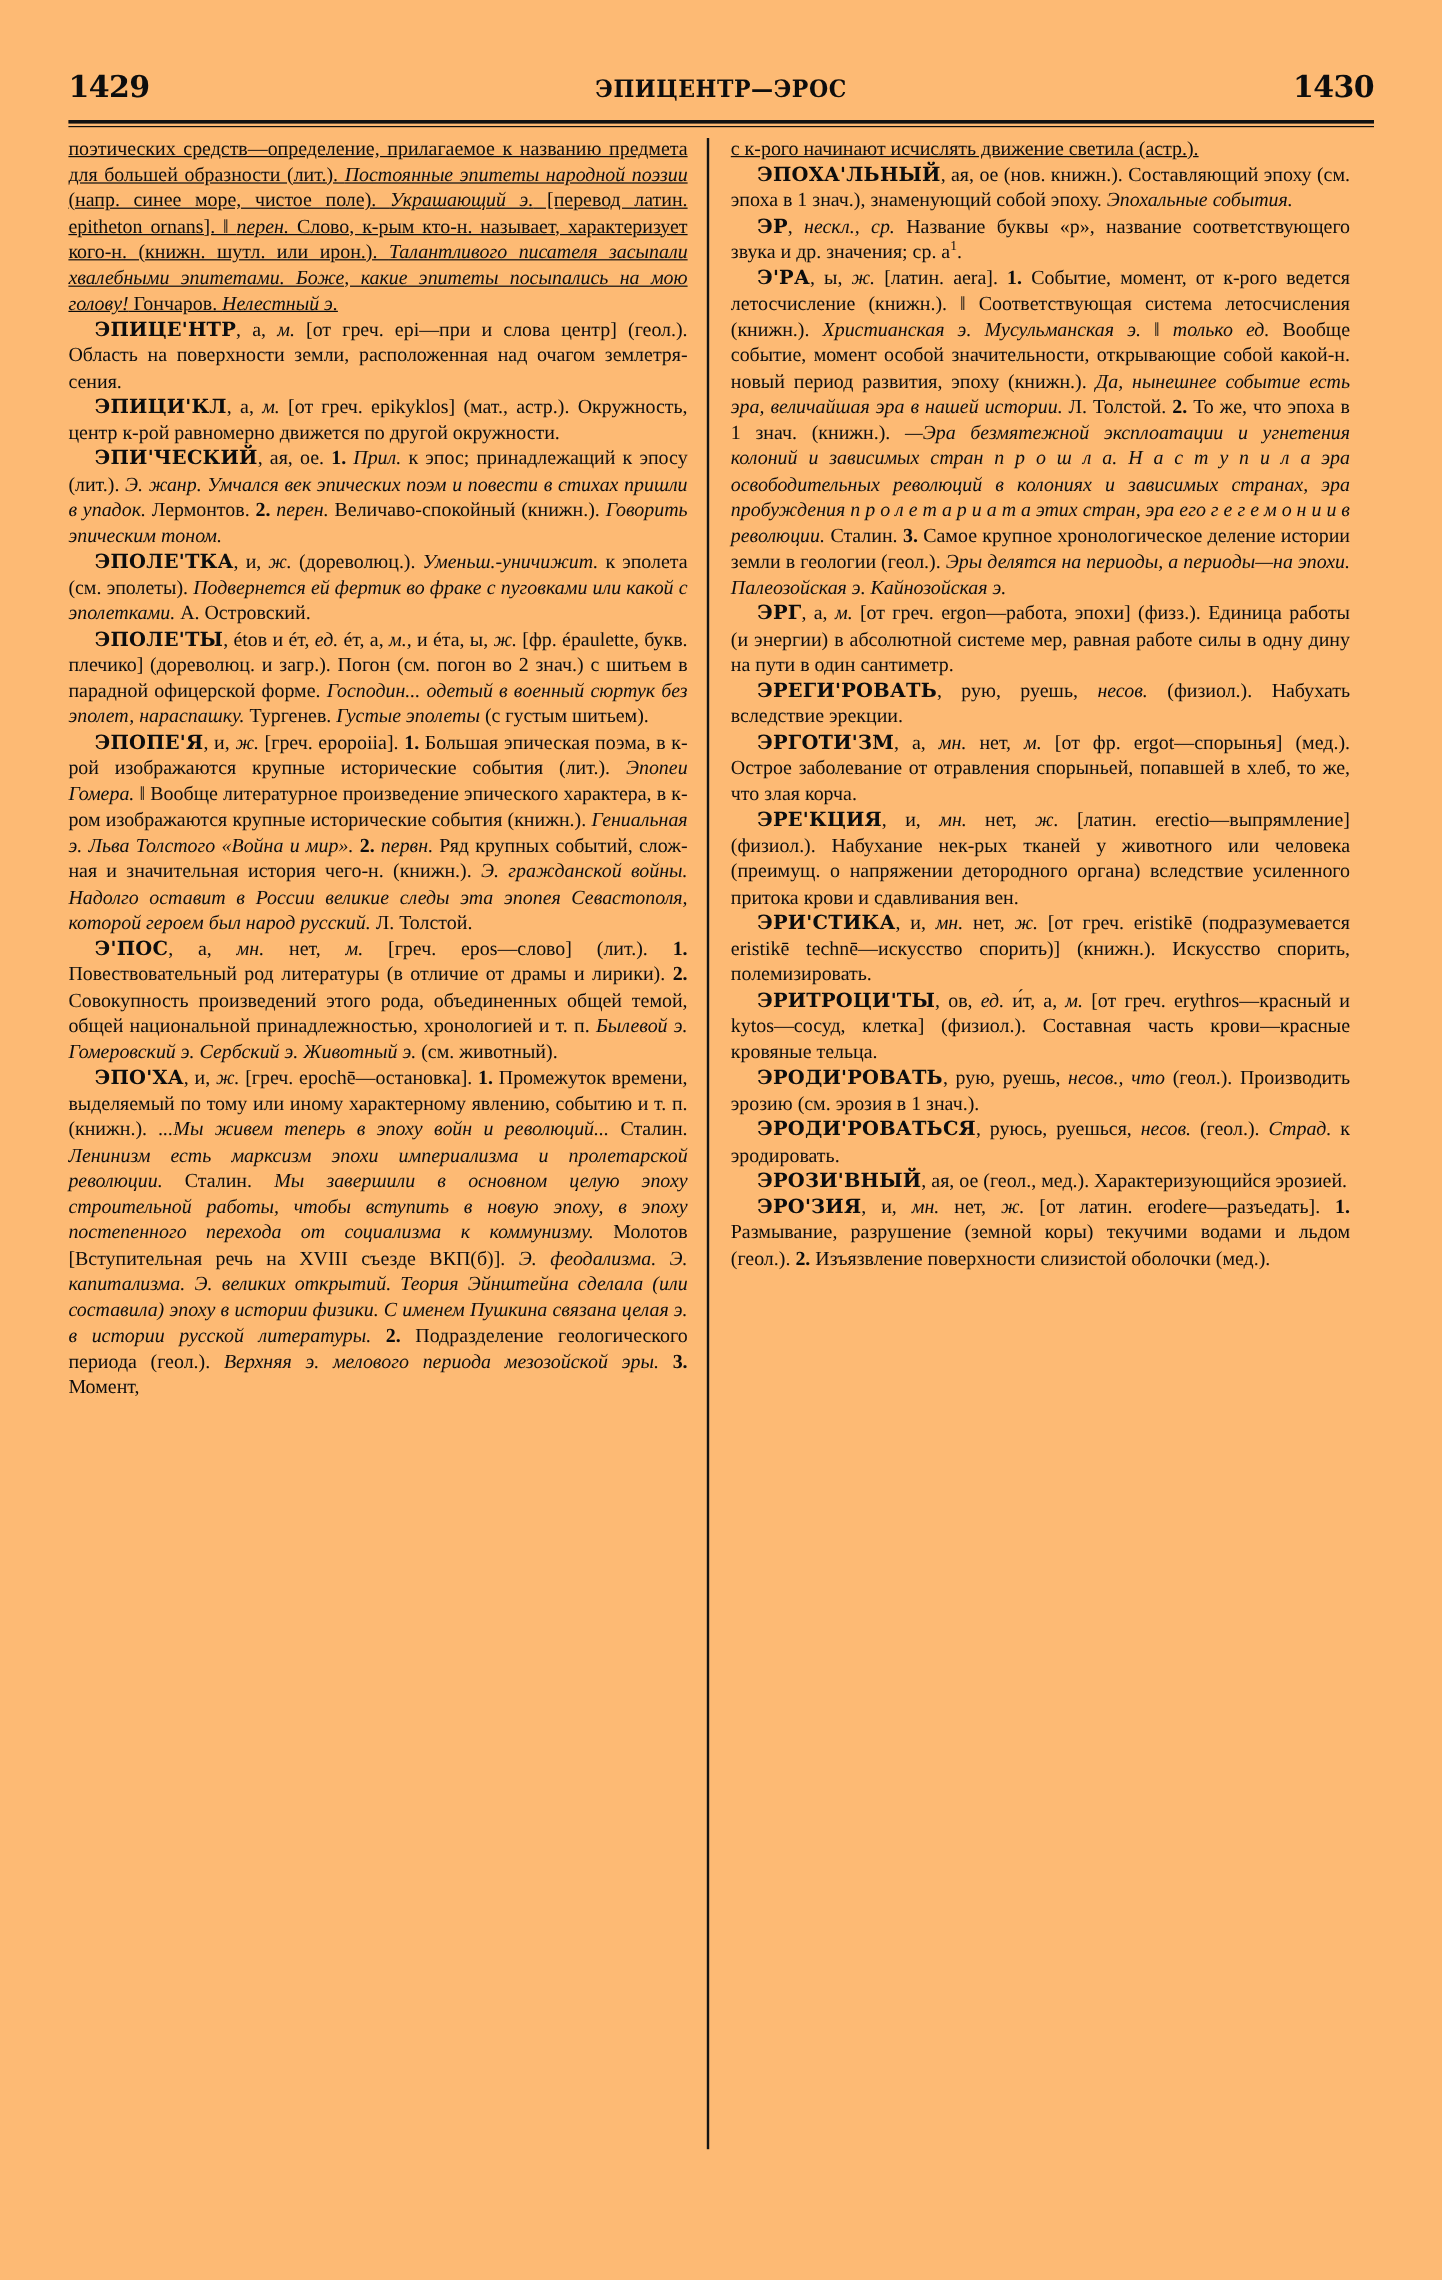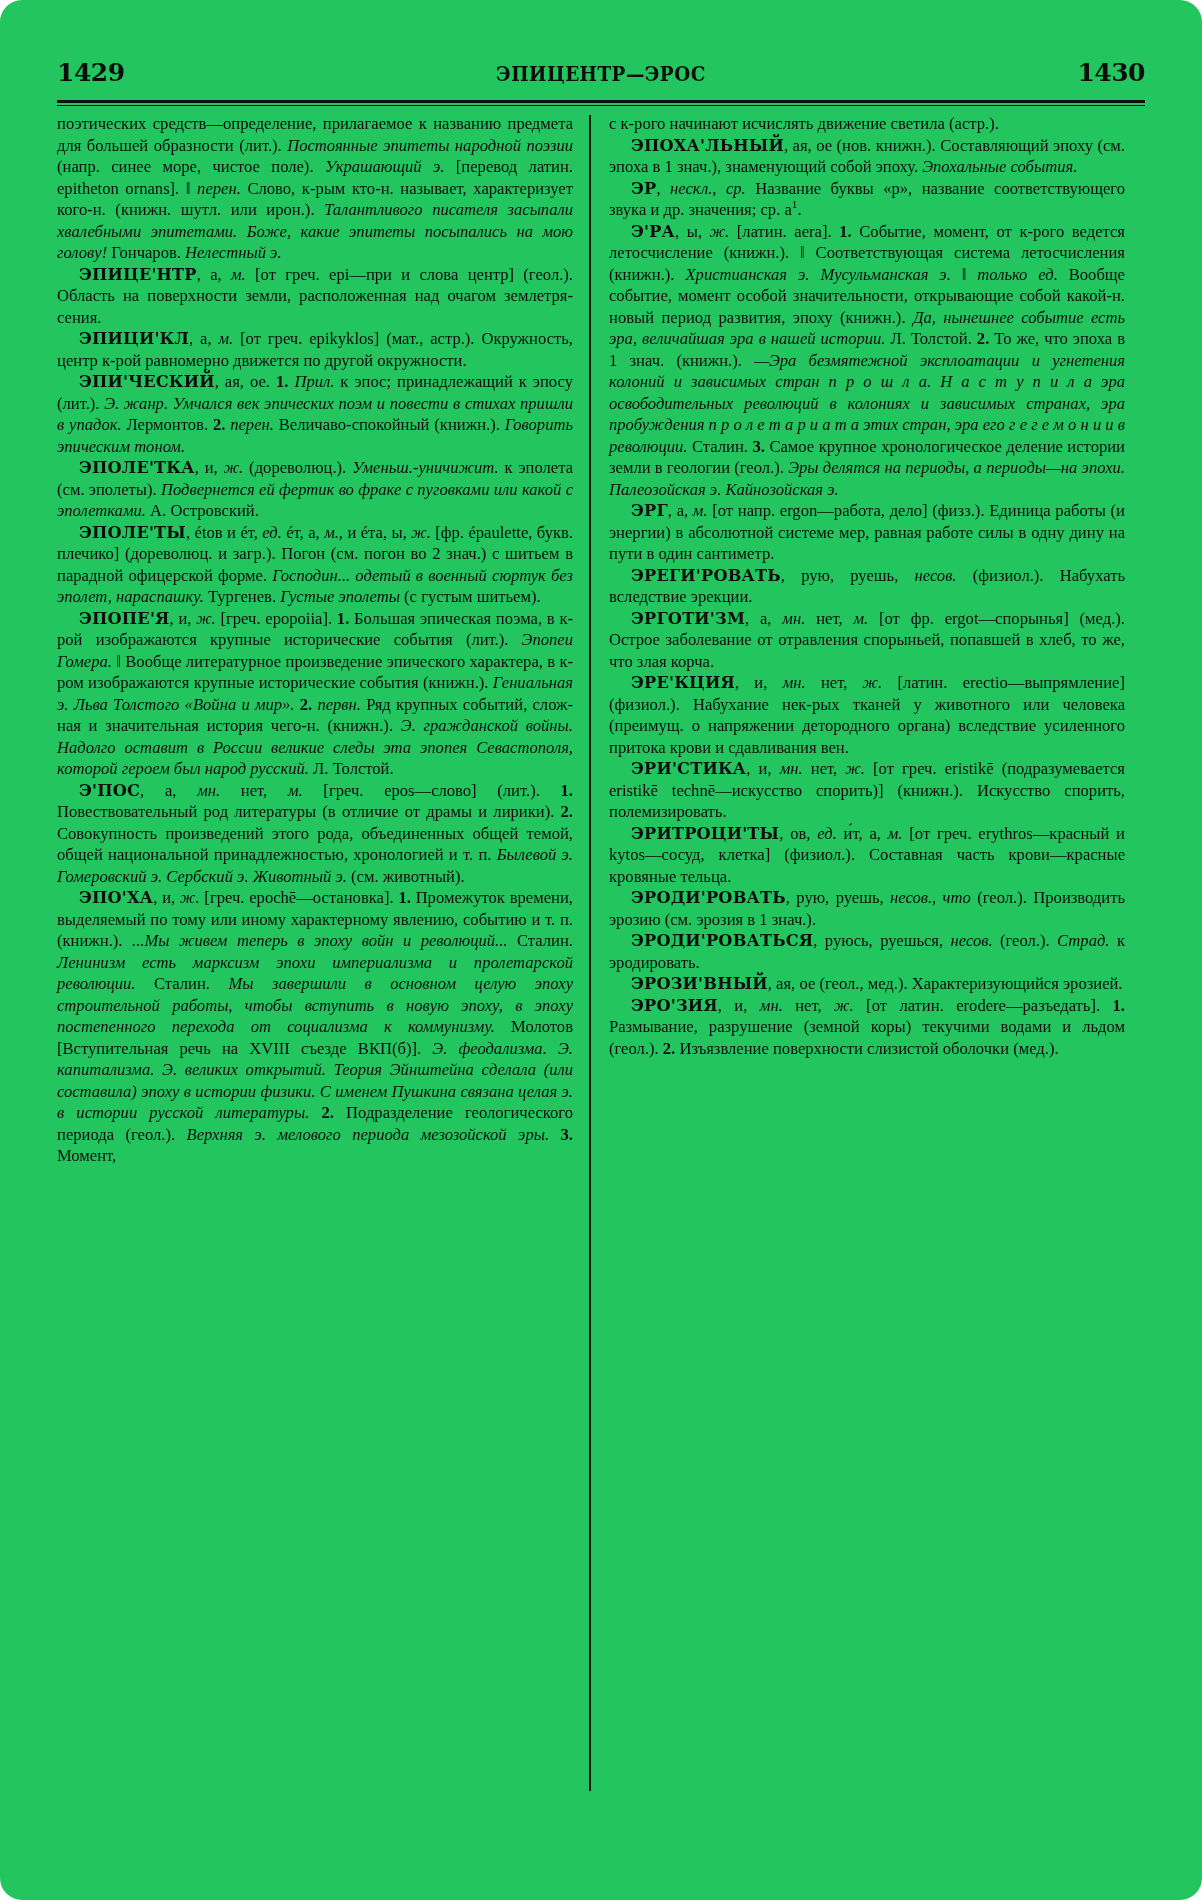--- a/index.html
+++ b/index.html
@@ -14,22 +14,21 @@
     font-family: "Liberation Serif", "DejaVu Serif", serif;
     color: #0d0d0d;
     position: relative;
     overflow: hidden;
   }
   .page {
     position: absolute;
     left: 0; top: 0;
     width: 1202px;
     height: 1900px;
-    background: #22c55e;
-    border-radius: 22px;
+    background: #fdba74;
   }
 
   
   .runhead {
     position: absolute;
     left: 57px;
     top: 60px;
     width: 1088px;
     height: 34px;
     display: flex;
@@ -91,20 +90,21 @@
     width: 2px;
     background: #141414;
     margin: 2px 18px 2px 0;
     flex: 0 0 2px;
   }
   .col-2 { width: 516px; }
 
   p.para {
     margin: 0;
     text-indent: 0;
+    text-decoration: underline;
   }
   p.entry {
     margin: 0;
     text-indent: 22px;
   }
   .hw {
     font-family: "DejaVu Serif", "Liberation Serif", serif;
     font-weight: bold;
     font-size: 16.2px;
     letter-spacing: 0.2px;
@@ -141,21 +141,21 @@
         <p class="entry"><span class="hw">ЭПОПЕ'Я</span><span>, и, </span><i class="it">ж.</i><span> [греч. epopoiia]. </span><b class="bd">1. </b><span>Боль­шая эпическая поэма, в к-рой изображаются крупные исторические события (лит.). </span><i class="it">Эпо­пеи Гомера.</i><span> ǁ Вообще литературное произве­дение эпического характера, в к-ром изобра­жаются крупные исторические события (книжн.). </span><i class="it">Гениальная э. Льва Толстого «Война и мир».</i><span> </span><b class="bd">2. </b><i class="it">первн.</i><span> Ряд крупных событий, слож­ная и значительная история чего-н. (книжн.). </span><i class="it">Э. гражданской войны. Надолго оставит в Рос­сии великие следы эта эпопея Севастополя, которой героем был народ русский.</i><span> Л. Тол­стой.</span></p>
         <p class="entry"><span class="hw">Э'ПОС</span><span>, а, </span><i class="it">мн.</i><span> нет, </span><i class="it">м.</i><span> [греч. epos—слово] (лит.). </span><b class="bd">1. </b><span>Повествовательный род литера­туры (в отличие от драмы и лирики). </span><b class="bd">2. </b><span>Сово­купность произведений этого рода, объеди­ненных общей темой, общей национальной принадлежностью, хронологией и т. п. </span><i class="it">Быле­вой э. Гомеровский э. Сербский э. Животный э.</i><span> (см. животный).</span></p>
         <p class="entry"><span class="hw">ЭПО'ХА</span><span>, и, </span><i class="it">ж.</i><span> [греч. epochē—остановка]. </span><b class="bd">1. </b><span>Промежуток времени, выделяемый по тому или иному характерному явлению, событию и т. п. (книжн.). </span><i class="it">...Мы живем теперь в эпоху войн и революций...</i><span> Сталин. </span><i class="it">Ленинизм есть марксизм эпохи империализма и пролетарской революции.</i><span> Сталин. </span><i class="it">Мы завершили в основном целую эпоху строительной работы, чтобы вступить в новую эпоху, в эпоху постепенного перехода от социализма к коммунизму.</i><span> Мо­лотов [Вступительная речь на XVIII съезде ВКП(б)]. </span><i class="it">Э. феодализма. Э. капитализма. Э. великих открытий. Теория Эйнштейна сдела­ла (или составила) эпоху в истории физики. С именем Пушкина связана целая э. в истории русской литературы.</i><span> </span><b class="bd">2. </b><span>Подразделение гео­логического периода (геол.). </span><i class="it">Верхняя э. мело­вого периода мезозойской эры.</i><span> </span><b class="bd">3. </b><span>Момент,</span></p>
       </div>
     <div class="divider"></div>
     <div class="col col-2" id="col-right">
         <p class="para"><span>с к-рого начинают исчислять движение свети­ла (астр.).</span></p>
         <p class="entry"><span class="hw">ЭПОХА'ЛЬНЫЙ</span><span>, ая, ое (нов. книжн.). Составляющий эпоху (см. эпоха в 1 знач.), знаменующий собой эпоху. </span><i class="it">Эпохальные со­бытия.</i></p>
         <p class="entry"><span class="hw">ЭР</span><span>, </span><i class="it">нескл., ср.</i><span> Название буквы «р», назва­ние соответствующего звука и др. значения; ср. а</span><sup class="num">1</sup><span>.</span></p>
         <p class="entry"><span class="hw">Э'РА</span><span>, ы, </span><i class="it">ж.</i><span> [латин. aera]. </span><b class="bd">1. </b><span>Событие, момент, от к-рого ведется летосчисление (книжн.). ǁ Соответствующая система лето­счисления (книжн.). </span><i class="it">Христианская э. Мусуль­манская э.</i><span> ǁ </span><i class="it">только ед.</i><span> Вообще событие, момент особой значительности, открывающие собой какой-н. новый период развития, эпоху (книжн.). </span><i class="it">Да, нынешнее событие есть эра, величайшая эра в нашей истории.</i><span> Л. Тол­стой. </span><b class="bd">2. </b><span>То же, что эпоха в 1 знач. (книжн.). </span><i class="it">—Эра безмятежной эксплоатации и угнете­ния колоний и зависимых стран п р о ш л а. Н а с т у п и л а эра освободительных рево­люций в колониях и зависимых странах, эра пробуждения п р о л е т а р и а т а этих стран, эра его г е г е м о н и и в революции.</i><span> Сталин. </span><b class="bd">3. </b><span>Самое крупное хронологическое деление истории земли в геологии (геол.). </span><i class="it">Эры делятся на периоды, а периоды—на эпо­хи. Палеозойская э. Кайнозойская э.</i></p>
-        <p class="entry"><span class="hw">ЭРГ</span><span>, а, </span><i class="it">м.</i><span> [от напр. ergon—работа, дело] (физз.). Единица работы (и энергии) в абсо­лютной системе мер, равная работе силы в одну дину на пути в один сантиметр.</span></p>
+        <p class="entry"><span class="hw">ЭРГ</span><span>, а, </span><i class="it">м.</i><span> [от греч. ergon—работа, эпохи] (физз.). Единица работы (и энергии) в абсо­лютной системе мер, равная работе силы в одну дину на пути в один сантиметр.</span></p>
         <p class="entry"><span class="hw">ЭРЕГИ'РОВАТЬ</span><span>, рую, руешь, </span><i class="it">несов.</i><span> (физ­иол.). Набухать вследствие эрекции.</span></p>
         <p class="entry"><span class="hw">ЭРГОТИ'ЗМ</span><span>, а, </span><i class="it">мн.</i><span> нет, </span><i class="it">м.</i><span> [от фр. ergot—спорынья] (мед.). Острое заболевание от отра­вления спорыньей, попавшей в хлеб, то же, что злая корча.</span></p>
         <p class="entry"><span class="hw">ЭРЕ'КЦИЯ</span><span>, и, </span><i class="it">мн.</i><span> нет, </span><i class="it">ж.</i><span> [латин. erectio—выпрямление] (физиол.). Набухание нек-рых тканей у животного или человека (преимущ. о напряжении детородного органа) вследствие усиленного притока крови и сдавливания вен.</span></p>
         <p class="entry"><span class="hw">ЭРИ'СТИКА</span><span>, и, </span><i class="it">мн.</i><span> нет, </span><i class="it">ж.</i><span> [от греч. eristikē (подразумевается eristikē technē—ис­кусство спорить)] (книжн.). Искусство спо­рить, полемизировать.</span></p>
         <p class="entry"><span class="hw">ЭРИТРОЦИ'ТЫ</span><span>, ов, </span><i class="it">ед.</i><span> и́т, а, </span><i class="it">м.</i><span> [от греч. erythros—красный и kytos—сосуд, клетка] (физиол.). Составная часть крови—красные кровяные тельца.</span></p>
         <p class="entry"><span class="hw">ЭРОДИ'РОВАТЬ</span><span>, рую, руешь, </span><i class="it">несов., что</i><span> (геол.). Производить эрозию (см. эрозия в 1 знач.).</span></p>
         <p class="entry"><span class="hw">ЭРОДИ'РОВАТЬСЯ</span><span>, руюсь, руешься, </span><i class="it">несов.</i><span> (геол.). </span><i class="it">Страд.</i><span> к эродировать.</span></p>
         <p class="entry"><span class="hw">ЭРОЗИ'ВНЫЙ</span><span>, ая, ое (геол., мед.). Харак­теризующийся эрозией.</span></p>
         <p class="entry"><span class="hw">ЭРО'ЗИЯ</span><span>, и, </span><i class="it">мн.</i><span> нет, </span><i class="it">ж.</i><span> [от латин. ero­dere—разъедать]. </span><b class="bd">1. </b><span>Размывание, разруше­ние (земной коры) текучими водами и льдом (геол.). </span><b class="bd">2. </b><span>Изъязвление поверхности слизи­стой оболочки (мед.).</span></p>
       </div>

